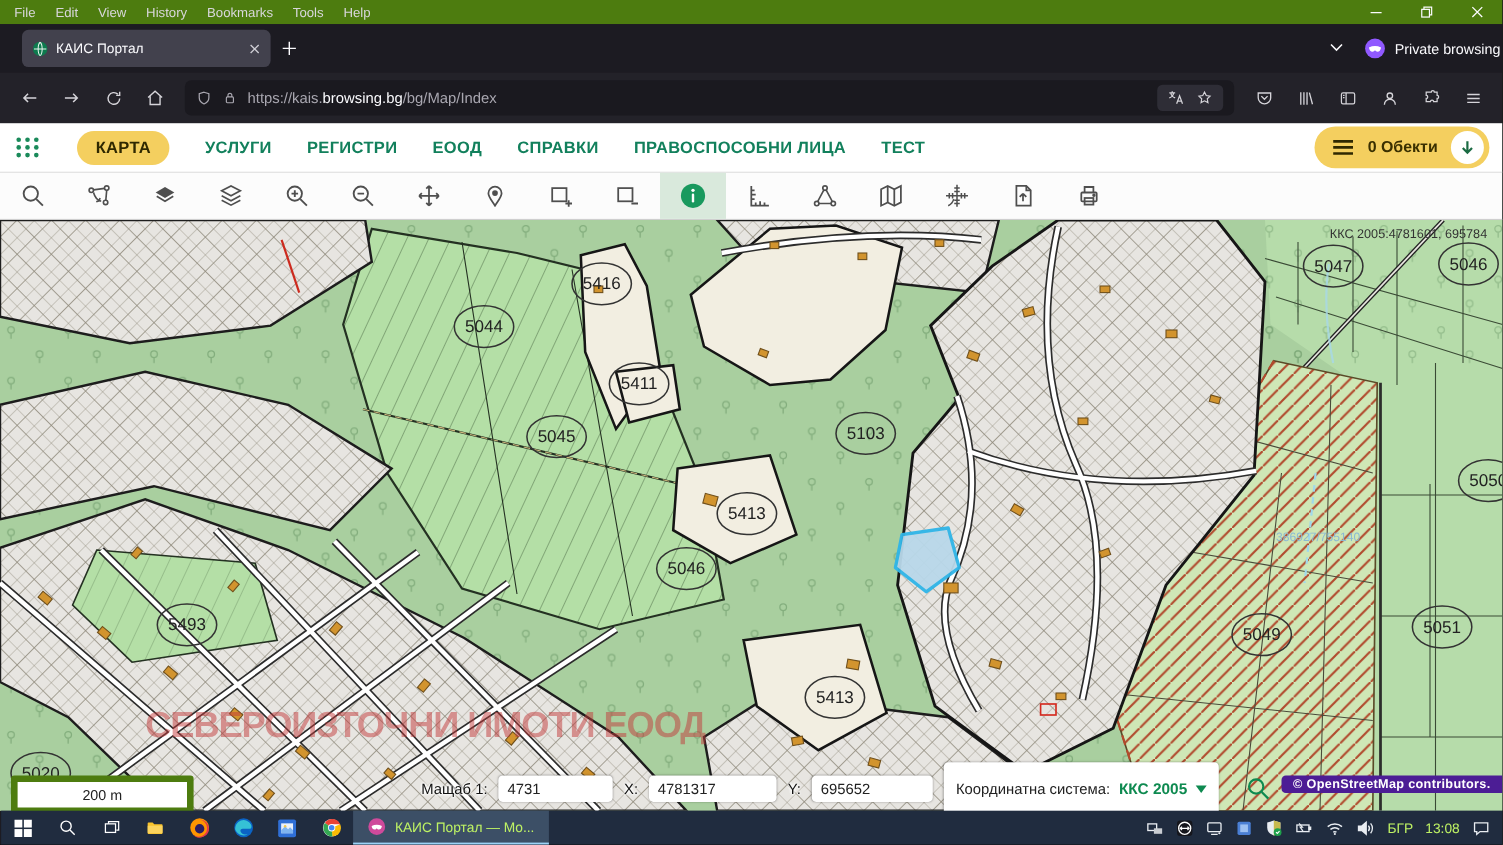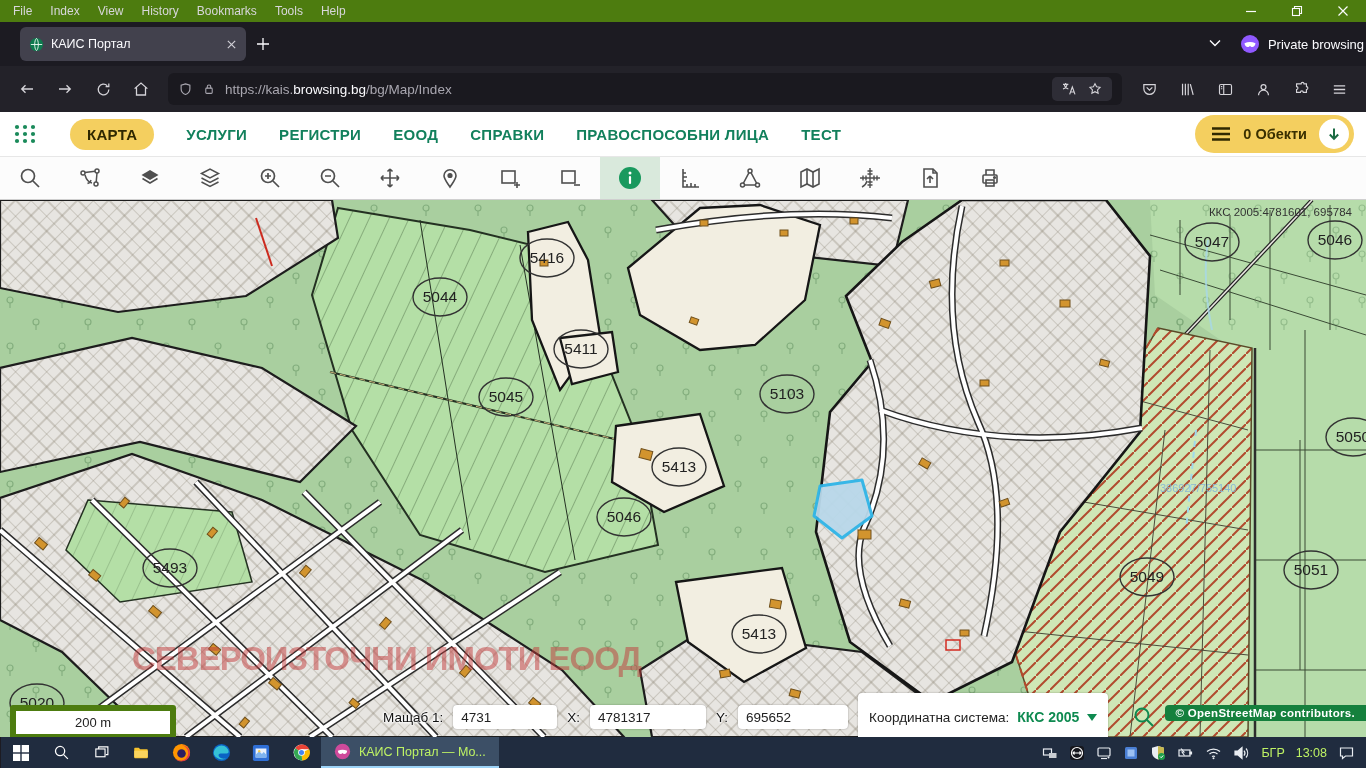--- a/index.html
+++ b/index.html
@@ -42,40 +42,40 @@
   #scalebar{position:absolute;left:10px;top:505px;width:154px;height:23px;background:#fff;border:6px solid #4d7c0f;border-radius:3px;display:flex;align-items:center;justify-content:center;font-size:13px;color:#222;}
   #statusrow{position:absolute;left:383px;top:504px;height:26px;display:flex;align-items:center;gap:10px;}
   .halo{font-size:13.5px;color:#111;text-shadow:0 0 3px #fff,0 0 3px #fff,0 0 3px #fff,0 0 3px #fff;white-space:nowrap;}
   .coord-input{height:24px;border:none;border-radius:4px;background:#fff;font-size:13.5px;color:#222;padding:0 8px;font-family:"Liberation Sans",sans-serif;box-shadow:0 0 2px rgba(0,0,0,.35);}
   .w-scale{width:88px;} .w-x{width:100px;} .w-y{width:94px;}
   #crs-pill{background:#fff;border-radius:4px;height:17px;display:flex;align-items:center;gap:8px;padding:16px 11px;box-shadow:0 0 2px rgba(0,0,0,.35);}
   #crs-pill .lbl{font-size:13.5px;color:#222;white-space:nowrap;}
   #crs-pill .val{font-size:14px;font-weight:bold;color:#0e8a50;white-space:nowrap;}
   .caret-down{width:0;height:0;border-left:5px solid transparent;border-right:5px solid transparent;border-top:7px solid #0e8a50;}
   #map-search-btn{display:flex;align-items:center;justify-content:center;color:#0e8a50;margin-left:14px;}
-  #osm-badge{position:absolute;right:0;top:505px;height:16px;background:#15803d;color:#fff;font-size:11.5px;font-weight:bold;display:flex;align-items:center;padding:0 11px;border-radius:4px 0 0 4px;letter-spacing:.3px;}
+  #osm-badge{position:absolute;right:0;top:505px;height:16px;background:#4c1d95;color:#fff;font-size:11.5px;font-weight:bold;display:flex;align-items:center;padding:0 11px;border-radius:4px 0 0 4px;letter-spacing:.3px;}
   
   #logo-overlay{position:absolute;left:128px;top:74px;width:137px;height:71px;background:#f8f4da;z-index:50;display:flex;flex-direction:column;align-items:center;box-shadow:0 1px 3px rgba(0,0,0,.4);}
   #logo-overlay .t{font-size:10.5px;font-weight:bold;color:#cc2520;margin-top:3px;letter-spacing:.2px;white-space:nowrap;}
   
   #taskbar{position:absolute;bottom:0;left:1px;width:100%;height:31px;background:#202c3f;display:flex;align-items:center;color:#bef264;}
   .tb-btn{width:40px;height:31px;display:flex;align-items:center;justify-content:center;}
   #active-task{height:31px;background:#3c4f66;border-bottom:2px solid #9cd3f7;box-sizing:border-box;display:flex;align-items:center;gap:8px;padding:0 13px;font-size:12.5px;max-width:180px;}
   #active-task span{white-space:nowrap;overflow:hidden;}
   #tray{margin-left:auto;display:flex;align-items:center;gap:11px;padding-right:12px;font-size:12.5px;}
   .tray-ic{display:flex;align-items:center;}
 </style>
 </head>
 <body>
 
 <div id="screen">
 
   <div id="menubar">
     <span class="menu-item">File</span>
-    <span class="menu-item">Index</span>
+    <span class="menu-item">Edit</span>
     <span class="menu-item">View</span>
     <span class="menu-item">History</span>
     <span class="menu-item">Bookmarks</span>
     <span class="menu-item">Tools</span>
     <span class="menu-item">Help</span>
     <div id="win-controls">
       <span class="win-btn">
           <svg width="12" height="12" viewBox="0 0 12 12">
             <path d="M1 6.5h10" stroke="#fbfbfe" stroke-width="1.2"></path>
           </svg>

